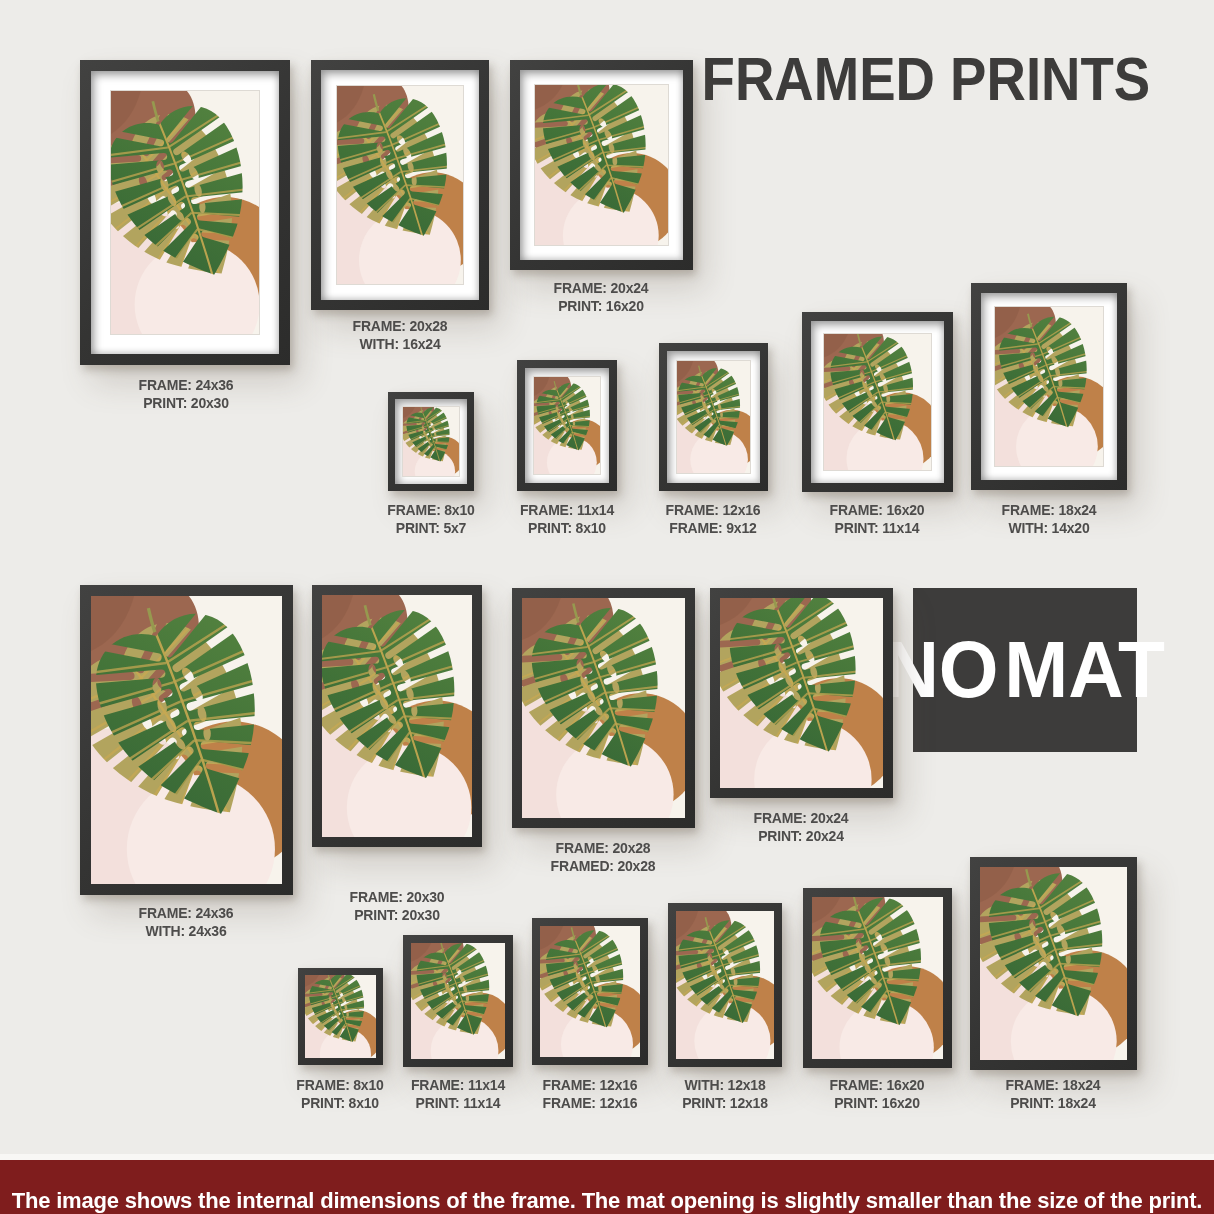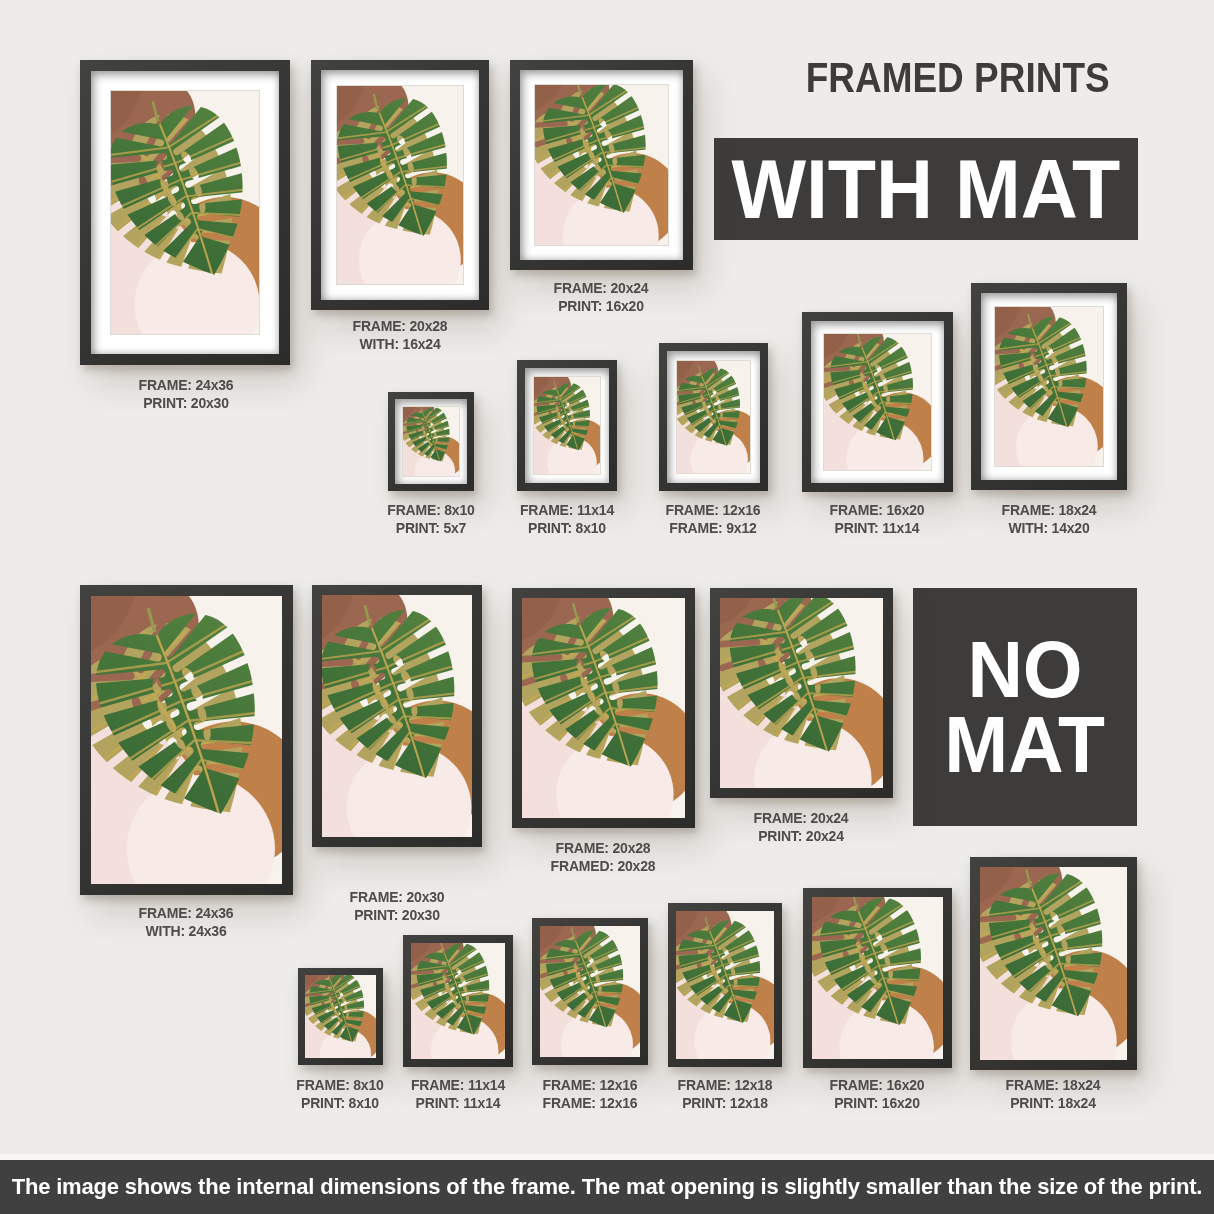--- a/index.html
+++ b/index.html
@@ -16,35 +16,35 @@
   .mat .art{box-shadow:0 0 0 1px #dedad4, inset 2px 3px 5px rgba(0,0,0,.25);}
   .frame > .art{box-shadow:inset 3px 4px 9px rgba(0,0,0,.35), inset -2px -3px 6px rgba(0,0,0,.18);}
   .art svg{position:absolute;inset:0;width:100%;height:100%;display:block;}
 
   
   .size-label{position:absolute;transform:translateX(-50%);text-align:center;
               font-size:14px;font-weight:700;line-height:1.28;color:#4d4c4b;
               letter-spacing:-.2px;white-space:nowrap;}
 
   
-  .main-title{position:absolute;left:744px;top:42px;width:428px;height:72px;
+  .main-title{position:absolute;left:712px;top:42px;width:428px;height:72px;
               display:flex;align-items:center;justify-content:center;
-              font-size:42px;font-weight:700;color:#3d3c3b;white-space:nowrap;}
+              font-size:62px;font-weight:700;color:#3d3c3b;white-space:nowrap;}
   .main-title span{display:inline-block;transform:scaleX(.88);}
   .badge{position:absolute;background:#3d3c3b;color:#ffffff;font-weight:700;
          display:flex;align-items:center;justify-content:center;}
   .with-mat-badge{left:714px;top:138px;width:424px;height:102px;font-size:84px;white-space:nowrap;}
   .with-mat-badge span{display:inline-block;transform:scaleX(.94);}
-  .no-mat-badge{left:913px;top:588px;width:224px;height:238px;flex-direction:column;
+  .no-mat-badge{left:913px;top:588px;width:224px;height:164px;flex-direction:row;
                 font-size:80px;line-height:.94;text-align:center;}
   .no-mat-badge span{display:block;transform:scaleX(.96);}
 
   
-  .footer{position:absolute;left:0;right:0;bottom:0;height:54px;background:#404040;
-          border-top:6px solid #f8f7f5;color:#ffffff;display:flex;align-items:center;
+  .footer{position:absolute;left:0;right:0;bottom:0;height:54px;background:#7f1d1d;
+          border-top:6px solid #f8f7f5;color:#ffffff;display:flex;align-items:flex-end;
           justify-content:center;font-size:22px;font-weight:700;letter-spacing:-.2px;white-space:nowrap;}
 
   .defs-svg{position:absolute;width:0;height:0;overflow:hidden;}
 </style>
 </head>
 <body>
 
 <svg class="defs-svg" aria-hidden="true">
   <defs>
     <linearGradient id="leafGrad" x1="1" y1="0" x2="0" y2="1">
@@ -108,23 +108,20 @@
     </g>
   </defs>
 </svg>
 
 <div class="page">
 
   <div class="main-title">
     <span>FRAMED PRINTS</span>
   </div>
 
-  <div class="badge with-mat-badge">
-    <span>WITH MAT</span>
-  </div>
 
   <div class="badge no-mat-badge">
     <span>NO</span>
     <span>MAT</span>
   </div>
 
   <div>
       <div class="frame" style="left: 80px; top: 60px; width: 210px; height: 305px; padding: 11px;">
         <div class="mat" style="padding: 20px;">
           <div class="art">
@@ -307,21 +304,21 @@
         <div>FRAME: 12x16</div>
       </div>
       <div class="frame" style="left: 668px; top: 903px; width: 114px; height: 164px; padding: 8px;">
         <div class="art">
           <svg viewBox="0 0 100 140" preserveAspectRatio="xMidYMid slice" aria-hidden="true">
             <use href="#monstera-art"></use>
           </svg>
         </div>
       </div>
       <div class="size-label" style="left: 725px; top: 1077px;">
-        <div>FRAME: 12x18</div>
+        <div>WITH: 12x18</div>
         <div>PRINT: 12x18</div>
       </div>
       <div class="frame" style="left: 803px; top: 888px; width: 149px; height: 180px; padding: 9px;">
         <div class="art">
           <svg viewBox="0 0 100 140" preserveAspectRatio="xMidYMid slice" aria-hidden="true">
             <use href="#monstera-art"></use>
           </svg>
         </div>
       </div>
       <div class="size-label" style="left: 877px; top: 1077px;">

